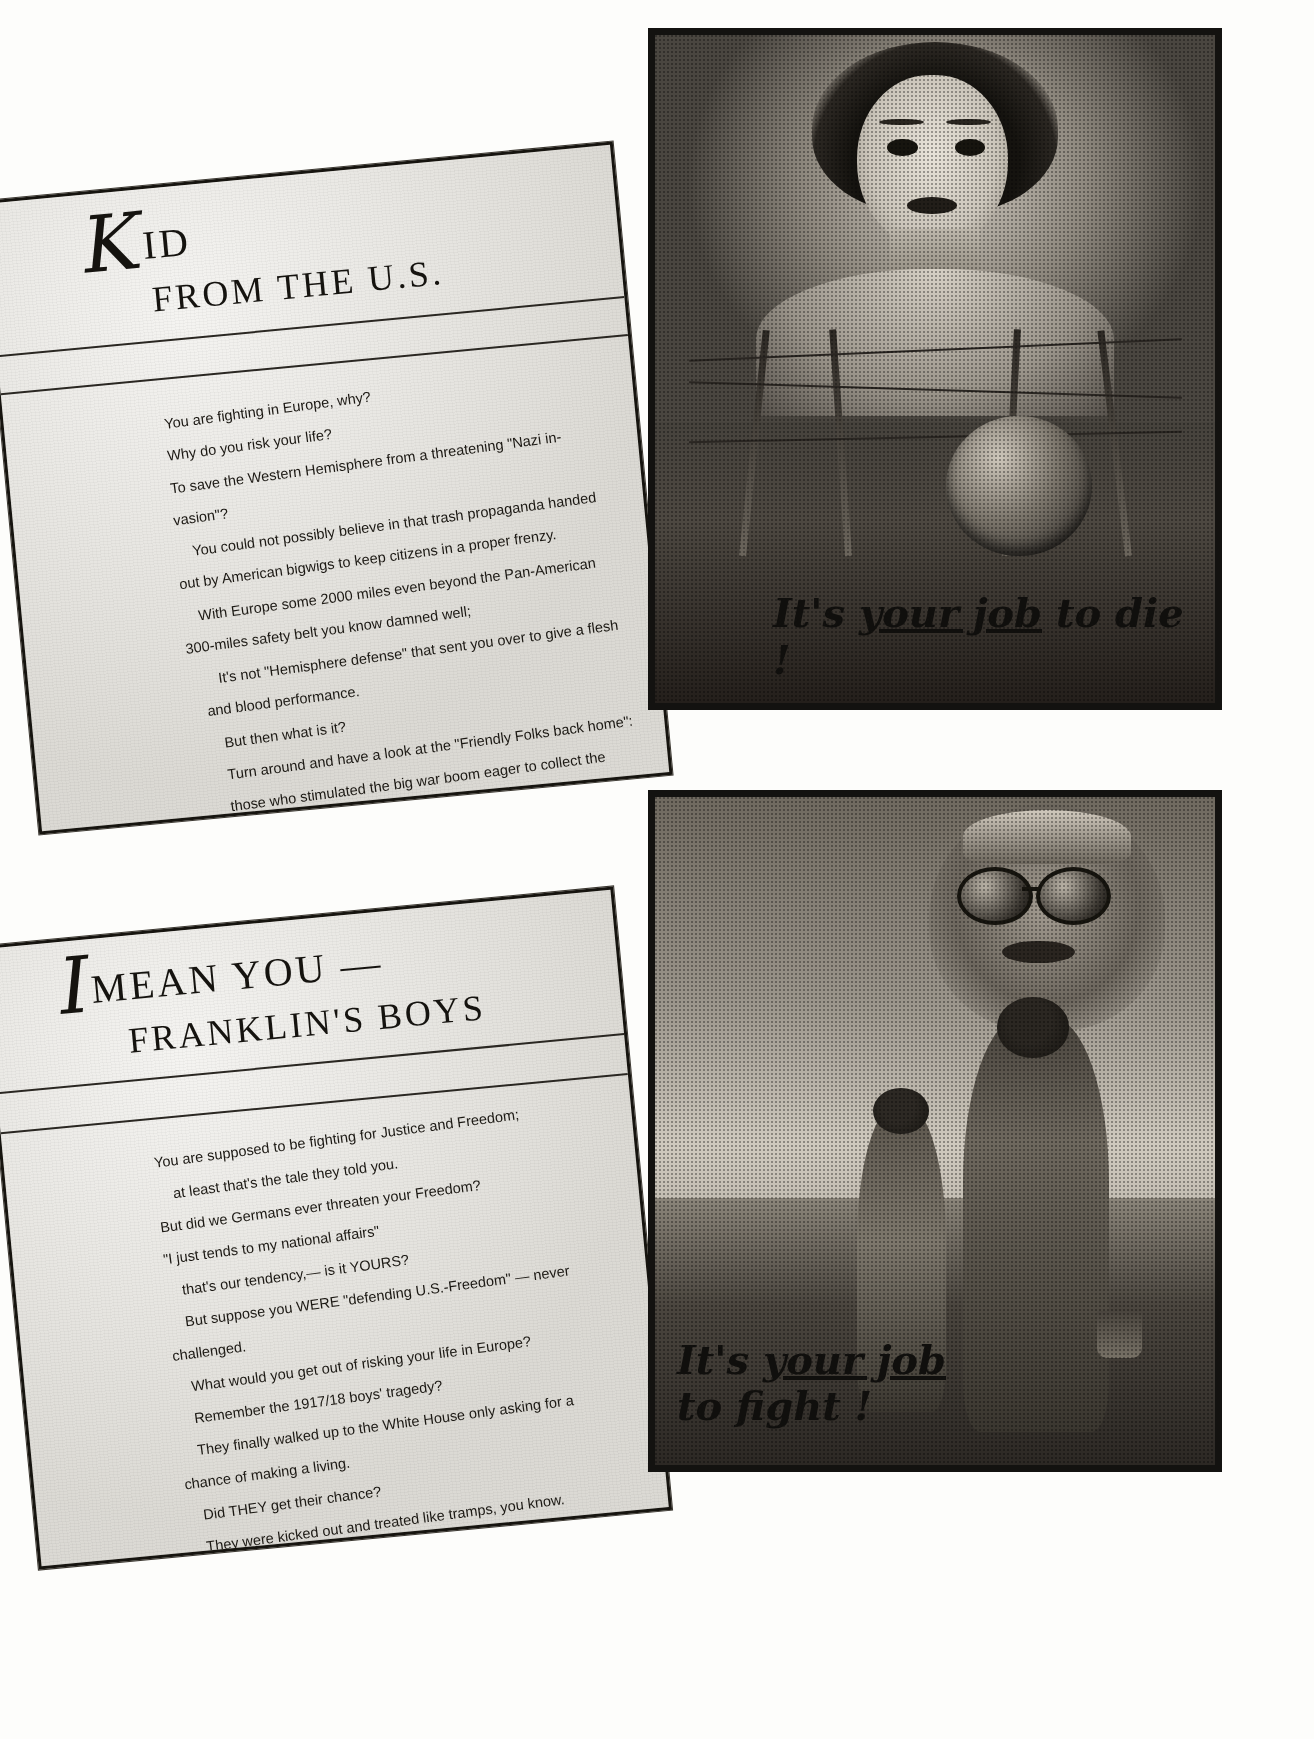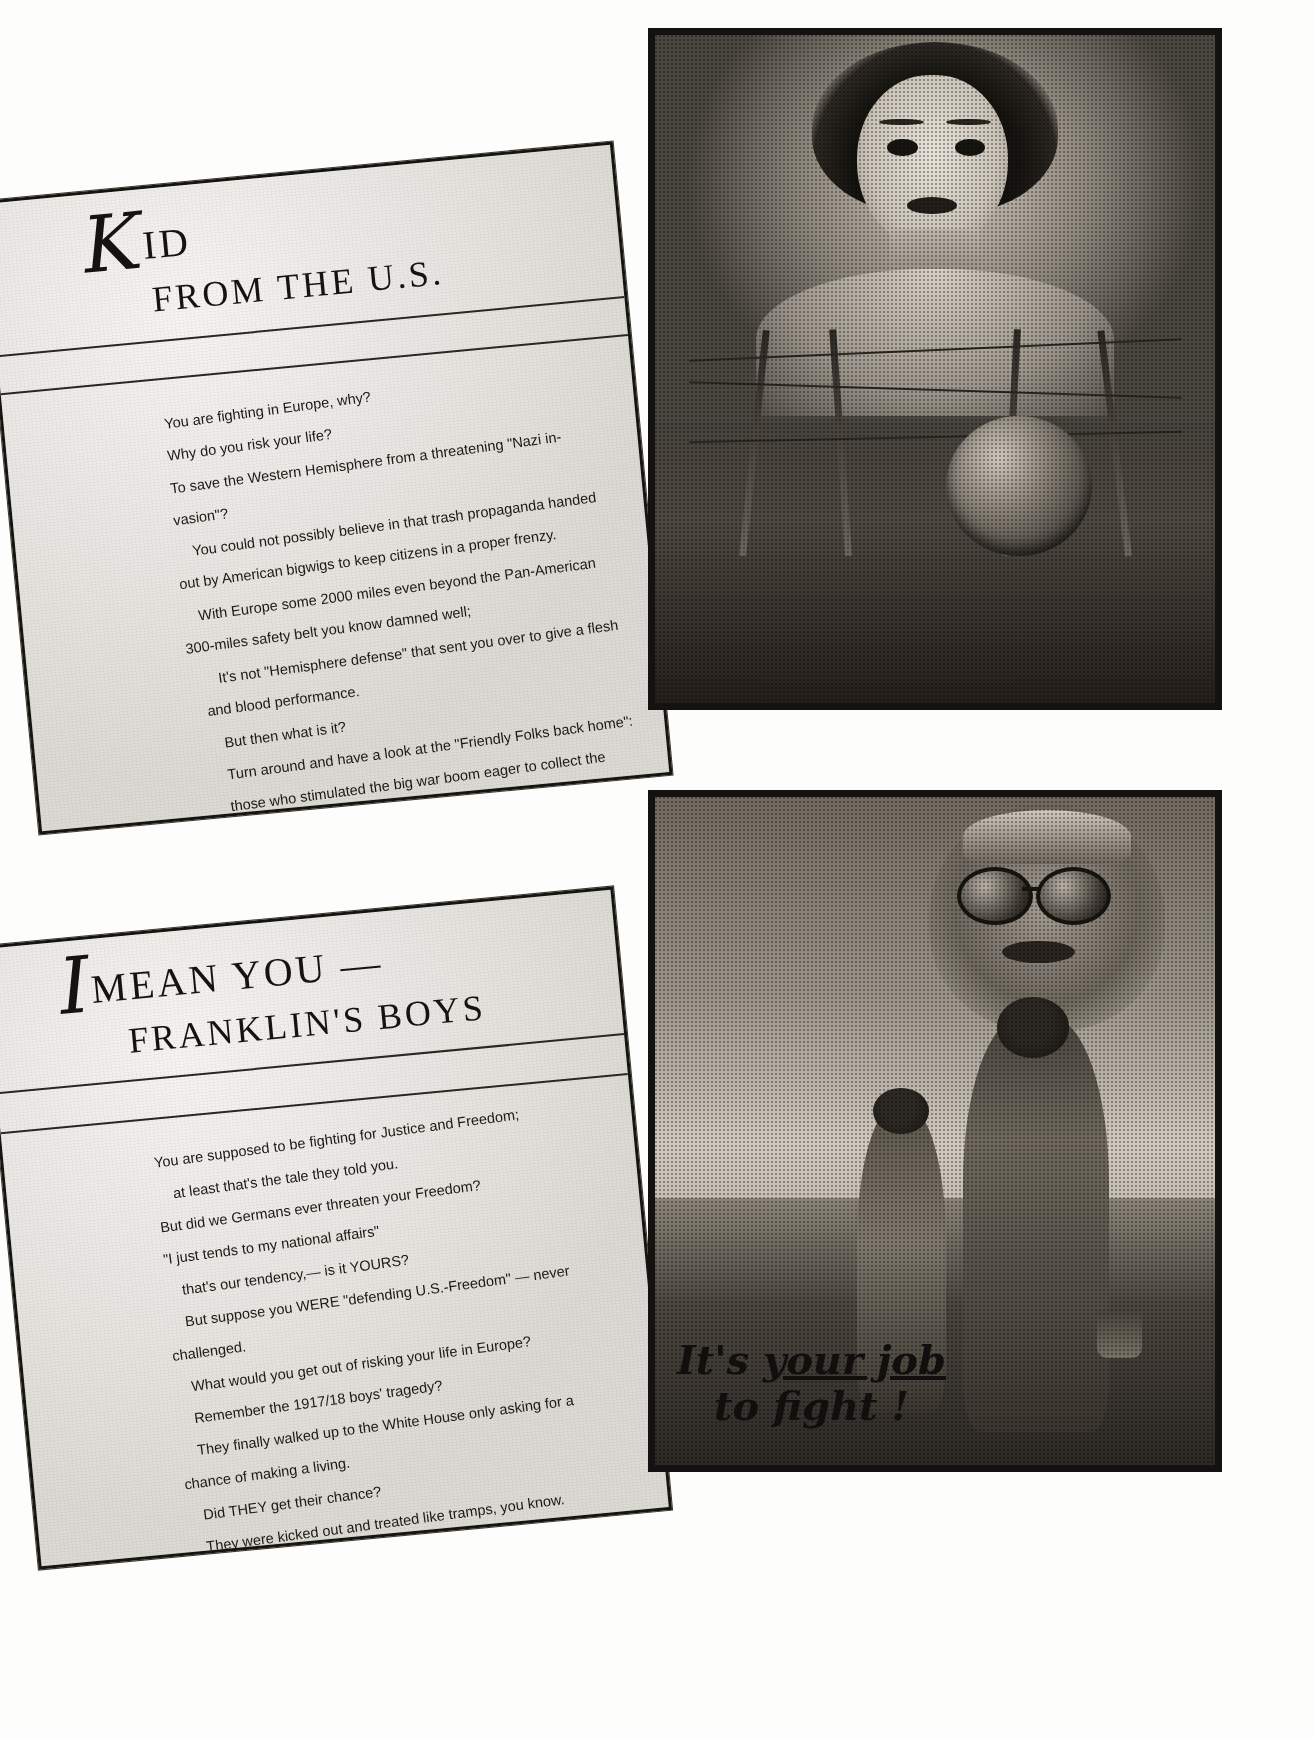--- a/index.html
+++ b/index.html
@@ -377,23 +377,26 @@
       <div class="post" style="left:15%; transform:rotate(6deg);"></div>
       <div class="post" style="left:34%; transform:rotate(-4deg);"></div>
       <div class="post" style="left:62%; transform:rotate(3deg);"></div>
       <div class="post" style="left:84%; transform:rotate(-7deg);"></div>
       <div class="wire" style="top:47%; transform:rotate(-2.5deg);"></div>
       <div class="wire" style="top:53%; transform:rotate(1.8deg);"></div>
       <div class="wire" style="top:60%; transform:rotate(-1.2deg);"></div>
       <div class="helmet"></div>
       <div class="halftone"></div>
     </div>
+    <div class="caption" style="left:118px; bottom:20px; font-size:40px;">
+      <span>It's </span><span class="ul">your job</span><span> to die !</span>
+    </div>
   </div>
 
-  <div class="poster" id="poster-fight" style="left:648px; top:790px; width:560px; height:668px;text-align:center;">
+  <div class="poster" id="poster-fight" style="left:648px; top:790px; width:560px; height:668px;">
     <div class="art">
       <div class="bg"></div>
       <div class="bighead"></div>
       <div class="cap"></div>
       <div class="goggle l"></div>
       <div class="goggle r"></div>
       <div class="gbridge"></div>
       <div class="bigmouth"></div>
       <div class="horizon"></div>
       <div class="boy"></div>

